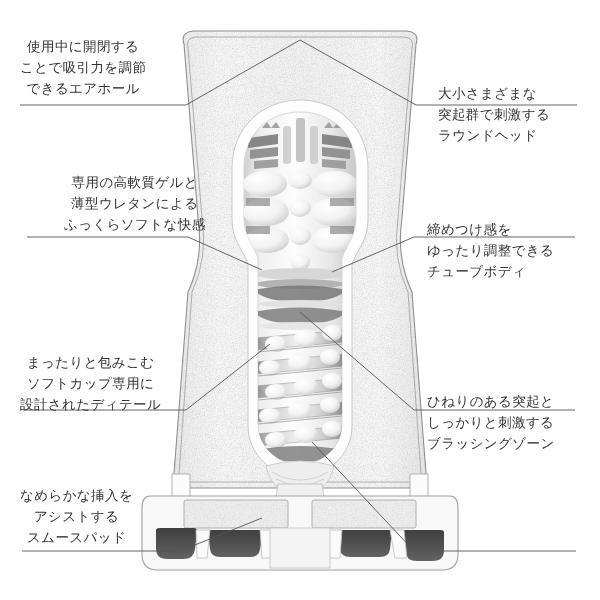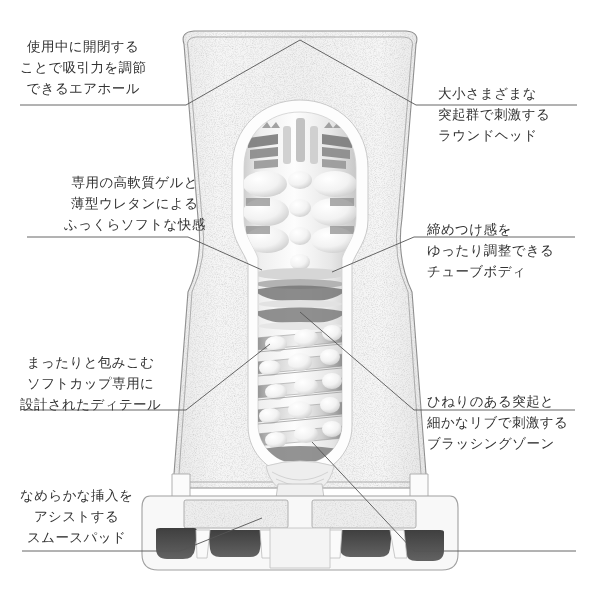--- a/index.html
+++ b/index.html
@@ -329,16 +329,16 @@
 アシストする
 スムースパッド</div>
 
   <div class="callout right" style="left:438px;top:36px;">大小さまざまな
 突起群で刺激する
 ラウンドヘッド</div>
   <div class="callout right" style="left:427px;top:172px;font-family:Liberation Serif, serif;">締めつけ感を
 ゆったり調整できる
 チューブボディ</div>
   <div class="callout right" style="left:427px;top:344px;">ひねりのある突起と
-細かなリブで刺激する
+しっかりと刺激する
 ブラッシングゾーン</div>
 
 </div>
 
 </body></html>

